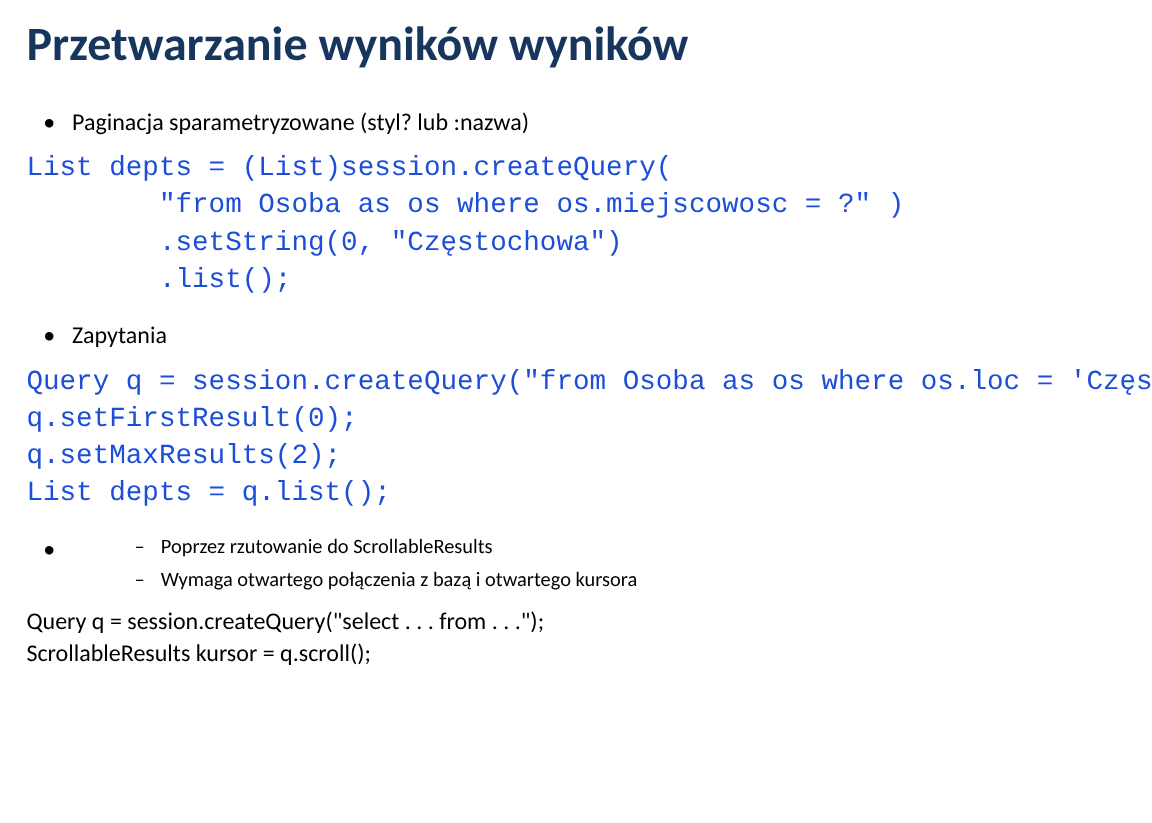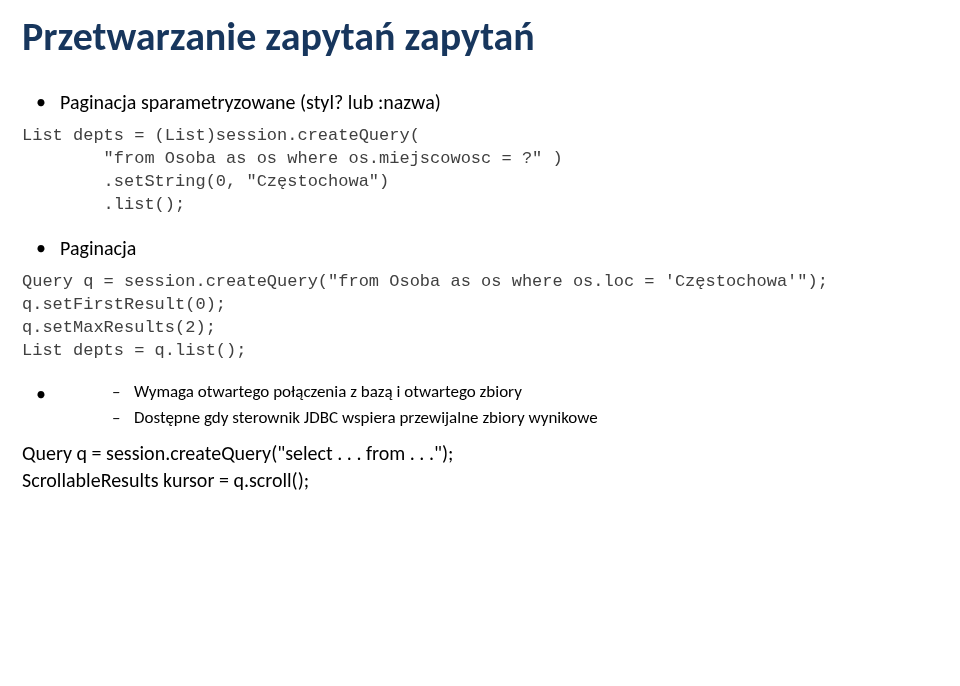--- a/index.html
+++ b/index.html
@@ -53,61 +53,61 @@
   }
   ul.dashes > li::before {
     content: "–";
     position: absolute;
     left: 14px;
     top: 0;
     color: #000;
   }
   pre.code {
     font-family: "Courier New", monospace;
-    font-size: 17px;
+    font-size: 23px;
     line-height: 1.35;
-    color: #404040;
+    color: #1d4ed8;
     white-space: pre;
     margin: 0 0 18px 0;
   }
   pre.dark {
     font-family: Calibri, "Segoe UI", Arial, sans-serif;
     font-size: 20px;
     line-height: 1.35;
     color: #000;
     white-space: pre;
     margin: 10px 0 0 0;
   }
 </style>
 </head>
 <body>
 
-<h1>Przetwarzanie zapytań zapytań</h1>
+<h1>Przetwarzanie wyników wyników</h1>
 
 <ul class="bullets">
   <li>Paginacja sparametryzowane (styl? lub :nazwa)</li>
 </ul>
 
 <pre class="code">List depts = (List)session.createQuery(
         "from Osoba as os where os.miejscowosc = ?" )
         .setString(0, "Częstochowa")
         .list();</pre>
 
 <ul class="bullets">
-  <li>Paginacja</li>
+  <li>Zapytania</li>
 </ul>
 
 <pre class="code">Query q = session.createQuery("from Osoba as os where os.loc = 'Częstochowa'");
 q.setFirstResult(0);
 q.setMaxResults(2);
 List depts = q.list();</pre>
 
 <ul class="bullets">
   <li>
     <ul class="dashes">
-      <li>Wymaga otwartego połączenia z bazą i otwartego zbiory</li>
-      <li>Dostępne gdy sterownik JDBC wspiera przewijalne zbiory wynikowe</li>
+      <li>Poprzez rzutowanie do ScrollableResults</li>
+      <li>Wymaga otwartego połączenia z bazą i otwartego kursora</li>
     </ul>
   </li>
 </ul>
 
 <pre class="dark">Query q = session.createQuery("select . . . from . . .");
 ScrollableResults kursor = q.scroll();</pre>
 
 </body></html>

